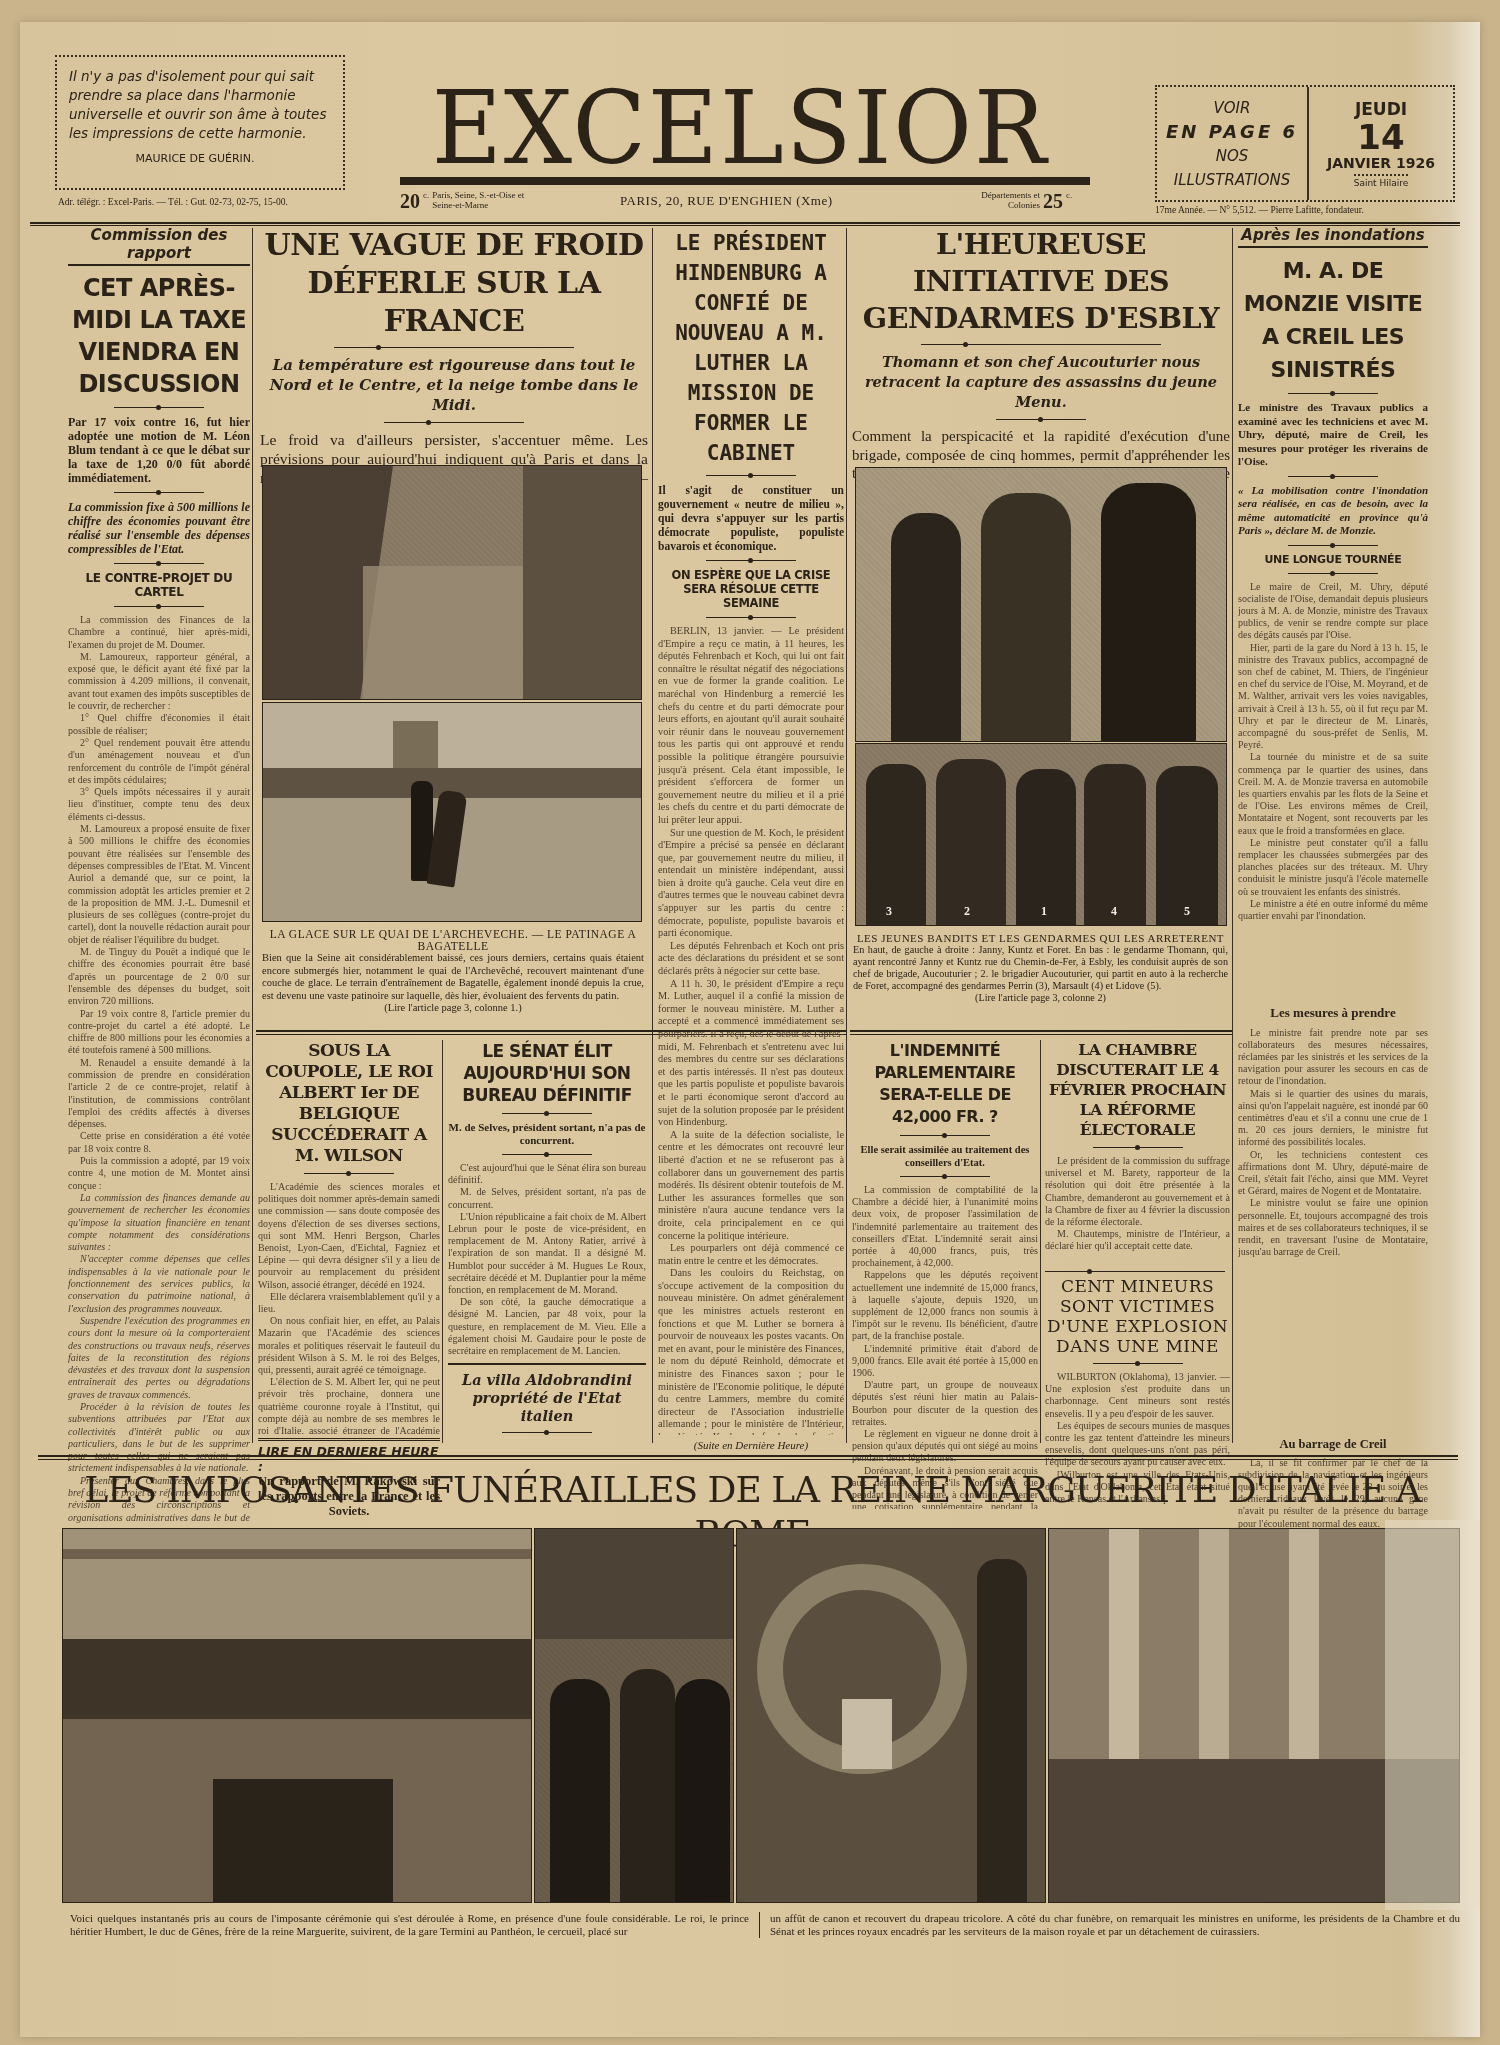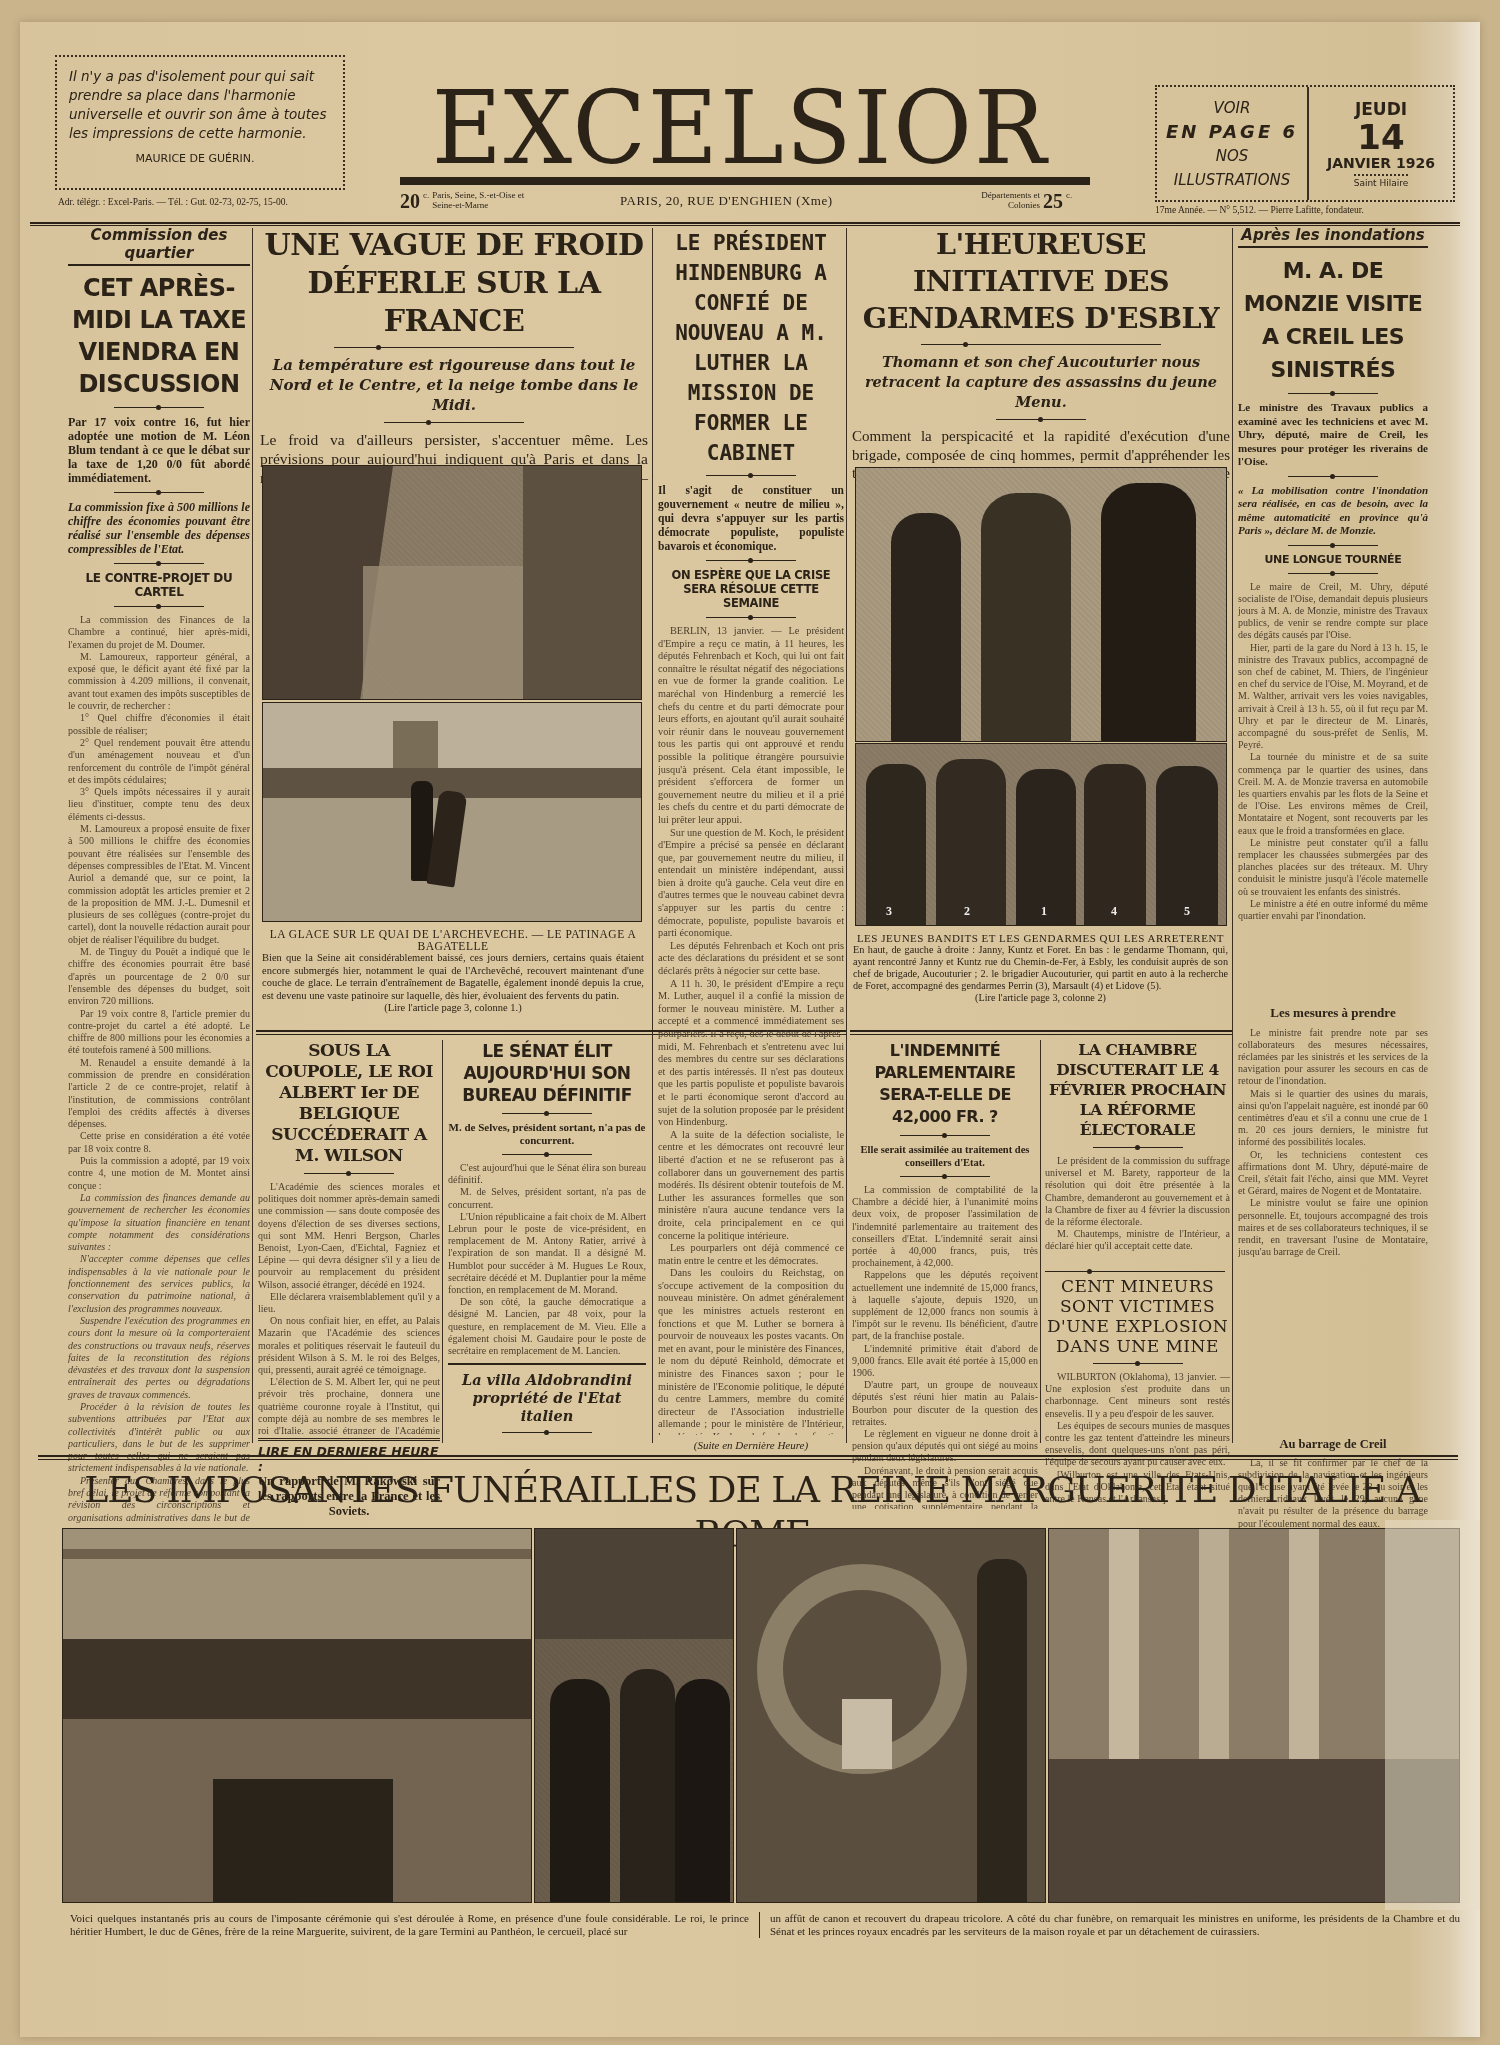--- a/index.html
+++ b/index.html
@@ -131,21 +131,21 @@
 <div class="abs mast-rule"></div>
 
 <div class="col-rule" style="left:252px;top:228px;height:1215px;"></div>
 <div class="col-rule" style="left:652px;top:228px;height:1215px;"></div>
 <div class="col-rule" style="left:846px;top:228px;height:1215px;"></div>
 <div class="col-rule" style="left:1232px;top:228px;height:1215px;"></div>
 <div class="col-rule" style="left:442px;top:1040px;height:403px;"></div>
 <div class="col-rule" style="left:1040px;top:1040px;height:403px;"></div>
 
 <div class="abs" style="left:68px;top:226px;width:182px;">
-  <div class="kicker">Commission des quartier</div>
+  <div class="kicker">Commission des rapport</div>
   <div class="cond-head" style="font-size:24px;line-height:32px;margin-top:6px;">CET APRÈS-MIDI LA TAXE VIENDRA EN DISCUSSION</div>
   <div class="orn"></div>
   <div class="lead-bold" style="font-size:12px;line-height:14px;">Par 17 voix contre 16, fut hier adoptée une motion de M. Léon Blum tendant à ce que le débat sur la taxe de 1,20 0/0 fût abordé immédiatement.</div>
   <div class="orn"></div>
   <div class="lead-ital" style="font-size:12px;line-height:14px;">La commission fixe à 500 millions le chiffre des économies pouvant être réalisé sur l'ensemble des dépenses compressibles de l'Etat.</div>
   <div class="orn"></div>
   <div class="subhead" style="font-size:12px;">LE CONTRE-PROJET DU CARTEL</div>
   <div class="orn"></div>
   <div class="body-text" style="height:910px;font-size:10px;line-height:12.3px;">
     <p>La commission des Finances de la Chambre a continué, hier après-midi, l'examen du projet de M. Doumer.</p>

